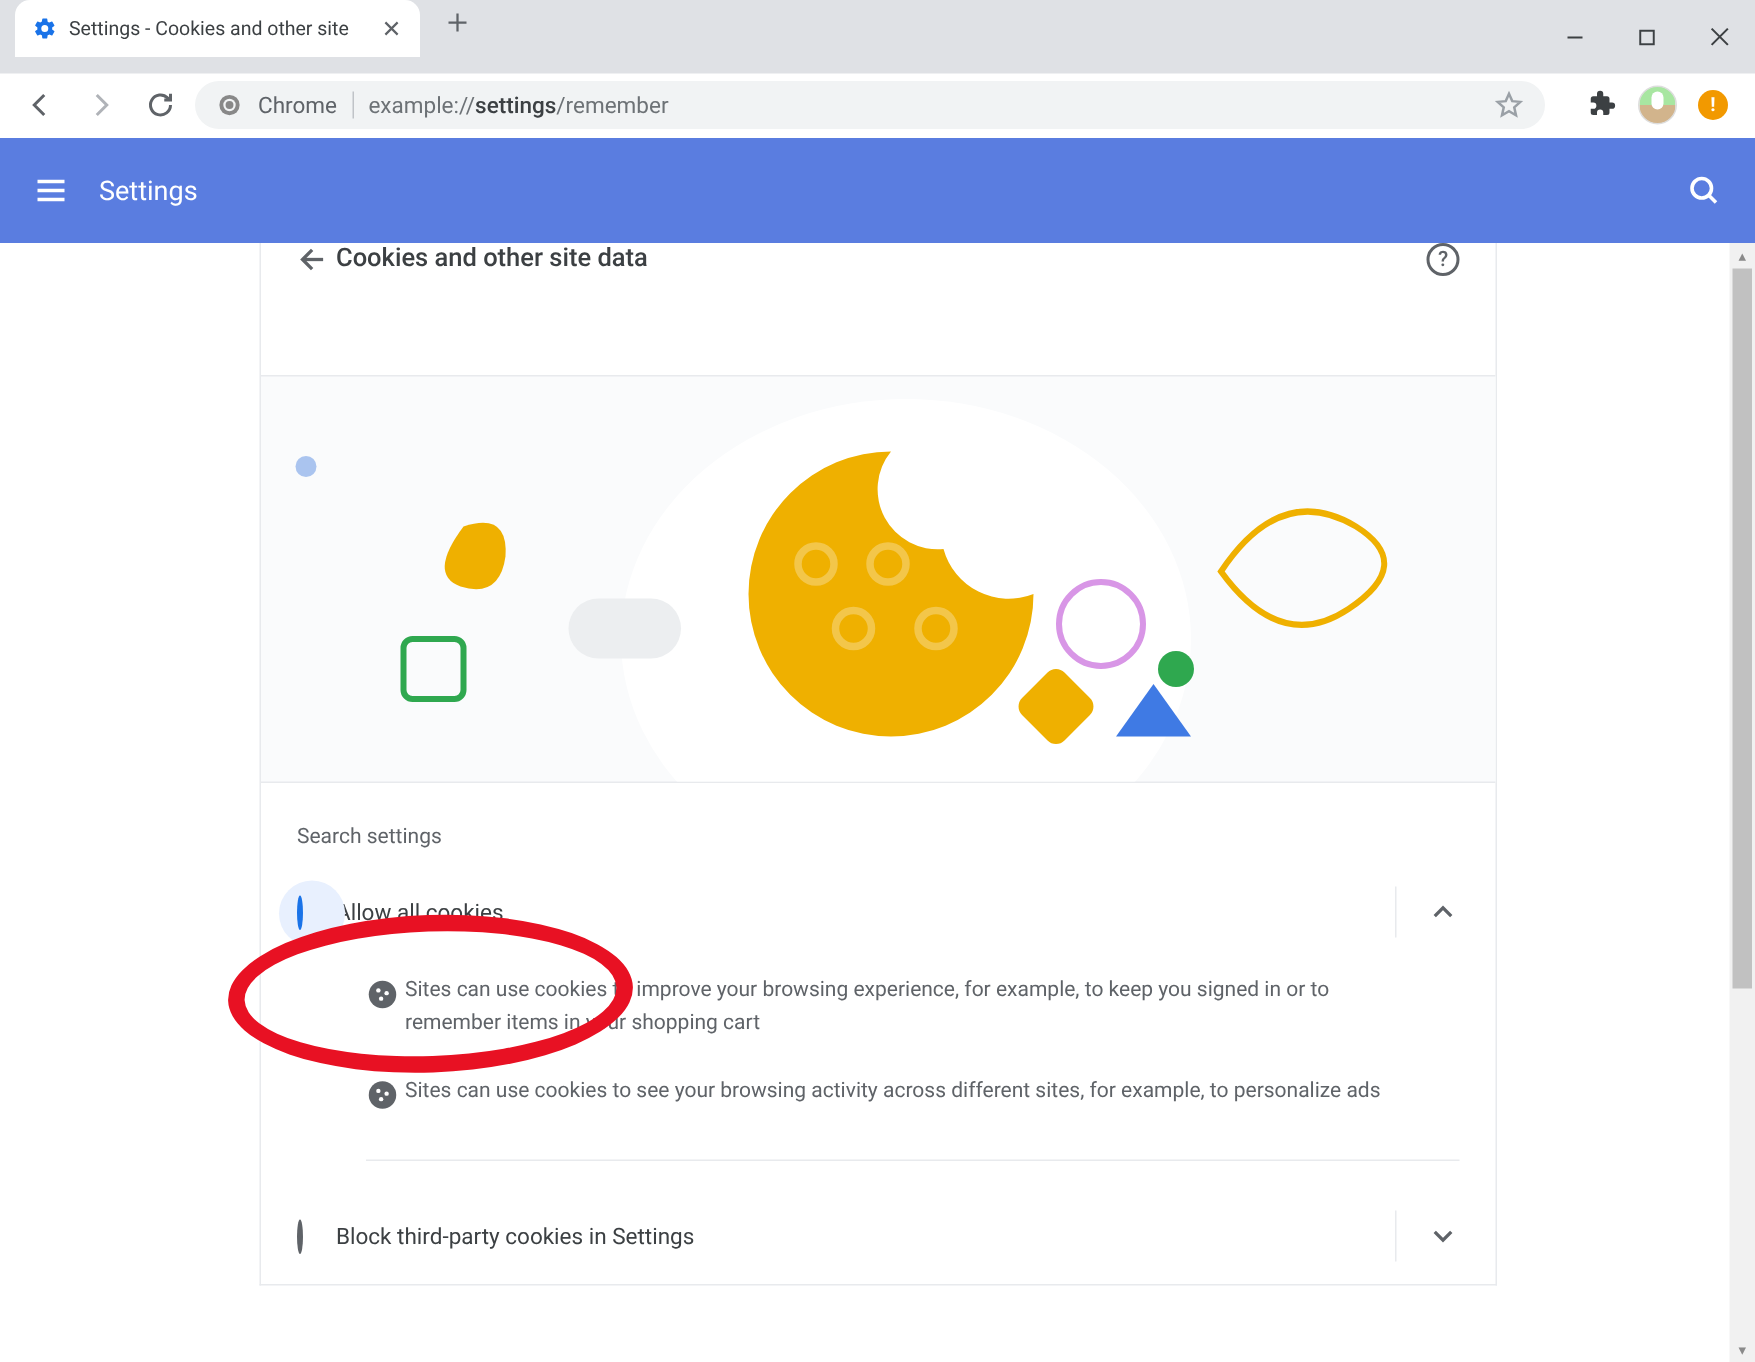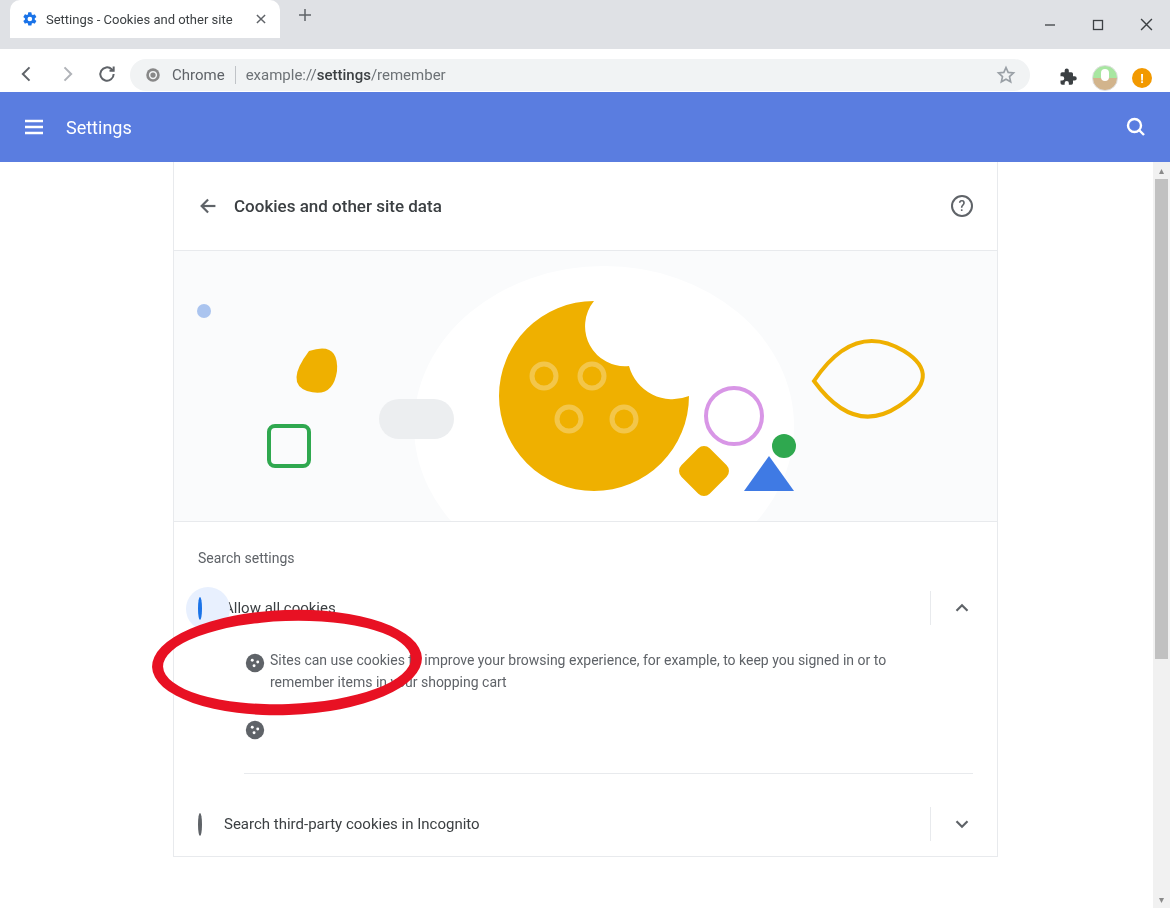--- a/index.html
+++ b/index.html
@@ -9,21 +9,21 @@
   .tabstrip { height: 49px; background: #dfe1e5; display: flex; position: relative; }
   .tab { background: #fff; height: 38px; width: 270px; margin-left: 10px; border-top-left-radius: 10px; border-top-right-radius: 10px; display: flex; align-items: center; padding: 0 12px; font-size: 13px; color: #3c4043; position: relative; }
   .tab .favicon { width: 16px; height: 16px; margin-right: 8px; color:#1a73e8; }
   .tab .title { flex: 1; white-space: nowrap; overflow: hidden; }
   .tab .close { width: 14px; height: 14px; color:#5f6368; }
   .newtab { width: 30px; height: 30px; display:flex; align-items:center; justify-content:center; color:#5f6368; margin-left:10px; margin-bottom:4px; }
   .win-controls { position:absolute; right:0; top:0; height:49px; display:flex; }
   .win-btn { width:48px; display:flex; align-items:center; justify-content:center; color:#3c4043; }
 
   
-  .toolbar { height: 43px; background:#fff; border-bottom:1px solid #fff; display:flex; align-items:flex-end; padding:0 10px; gap:6px; }
+  .toolbar { height: 43px; background:#fff; border-bottom:1px solid #fff; display:flex; align-items:center; padding:0 10px; gap:6px; }
   .nav-btn { width:34px; height:34px; display:flex; align-items:center; justify-content:center; color:#5f6368; border-radius:50%; }
   .nav-btn.disabled { color:#b0b3b8; }
   .omnibox { flex:0 0 900px; height:32px; background:#f1f3f4; border-radius:16px; display:flex; align-items:center; padding:0 14px; color:#5f6368; font-size:15px; gap:10px; }
   .omnibox .chrome-label { color:#5f6368; }
   .omnibox .divider { width:1px; height:18px; background:#c0c3c7; }
   .omnibox .url { color:#6d7276; }
   .omnibox .url b { color:#3c4043; font-weight:500; }
   .omnibox .star { margin-left:auto; color:#9aa0a6; }
   .right-icons { margin-left:auto; display:flex; align-items:center; gap:14px; padding-right:8px; }
   .right-icons .ext { color:#3c4043; }
@@ -38,21 +38,21 @@
   .hdr-search { margin-left:auto; width:24px; height:24px; }
 
   
   .content-wrap { position:absolute; top:162px; left:0; right:0; bottom:0; background:#fff; }
   .scroll-track { position:absolute; right:0; top:0; bottom:0; width:17px; background:#f1f1f1; }
   .scroll-arrow { height:17px; display:flex; align-items:center; justify-content:center; color:#8a8a8a; font-size:10px;}
   .scroll-thumb { position:absolute; right:2px; top:17px; width:13px; height:480px; background:#c1c1c1; border-radius:0; }
 
   
   .card { position:absolute; left:173px; top:0; width:825px; background:#fff; border:1px solid #e8eaed; border-top:none; }
-  .card-header { height:88px; display:flex; align-items:center; padding:0 24px; gap:14px; }
+  .card-header { height:88px; display:flex; align-items:flex-start; padding:0 24px; gap:4px; }
   .back-arrow { color:#5f6368; width:22px; height:22px; }
   .card-title { font-size:17px; font-weight:500; color:#3c4043; }
   .help-icon { margin-left:auto; width:22px; height:22px; color:#5f6368; border:2px solid #5f6368; border-radius:50%; display:flex; align-items:center; justify-content:center; font-size:14px; font-weight:500;}
   .search-field { margin-left:20px; width:215px; border-bottom:1px solid #9aa0a6; display:flex; align-items:center; gap:8px; padding-bottom:4px;}
   .search-field input { border:none; outline:none; font-size:14px; background:transparent; width:100%; color:#3c4043;}
   .search-field .mag { color:#5f6368; width:16px; height:16px;}
 
   .hero { height:272px; background:#fafbfc; border-top:1px solid #e8eaed; border-bottom:1px solid #e8eaed; position:relative; overflow:hidden;}
   .hero svg { position:absolute; left:0; top:0; }
 
@@ -240,26 +240,27 @@
     </div>
     <div class="detail-row">
       <span class="cookie-icon">
         <svg width="22" height="22" viewBox="0 0 24 24" fill="#5f6368">
             <circle cx="12" cy="12" r="10"></circle>
             <circle cx="9" cy="9" r="1.6" fill="#fff"></circle>
             <circle cx="15" cy="11" r="1.6" fill="#fff"></circle>
             <circle cx="11" cy="15" r="1.6" fill="#fff"></circle>
           </svg>
       </span>
+      <span class="detail-text">Sites can use cookies to see your browsing activity across different sites, for example, to personalize ads</span>
     </div>
     <div class="detail-sep"></div>
 
     <div class="option-row" style="margin-top:18px;">
       <span class="radio-wrap"><span class="radio"></span></span>
-      <span class="option-label">Search third-party cookies in Incognito</span>
+      <span class="option-label">Block third-party cookies in Settings</span>
       <span class="chev-divider"></span>
       <span class="chev">
           <svg width="22" height="22" viewBox="0 0 24 24" fill="none" stroke="#5f6368" stroke-width="2.4">
             <path d="M6 9l6 6 6-6"></path>
           </svg>
         </span>
     </div>
 
     <div class="annotation-ellipse"></div>
   </div>

